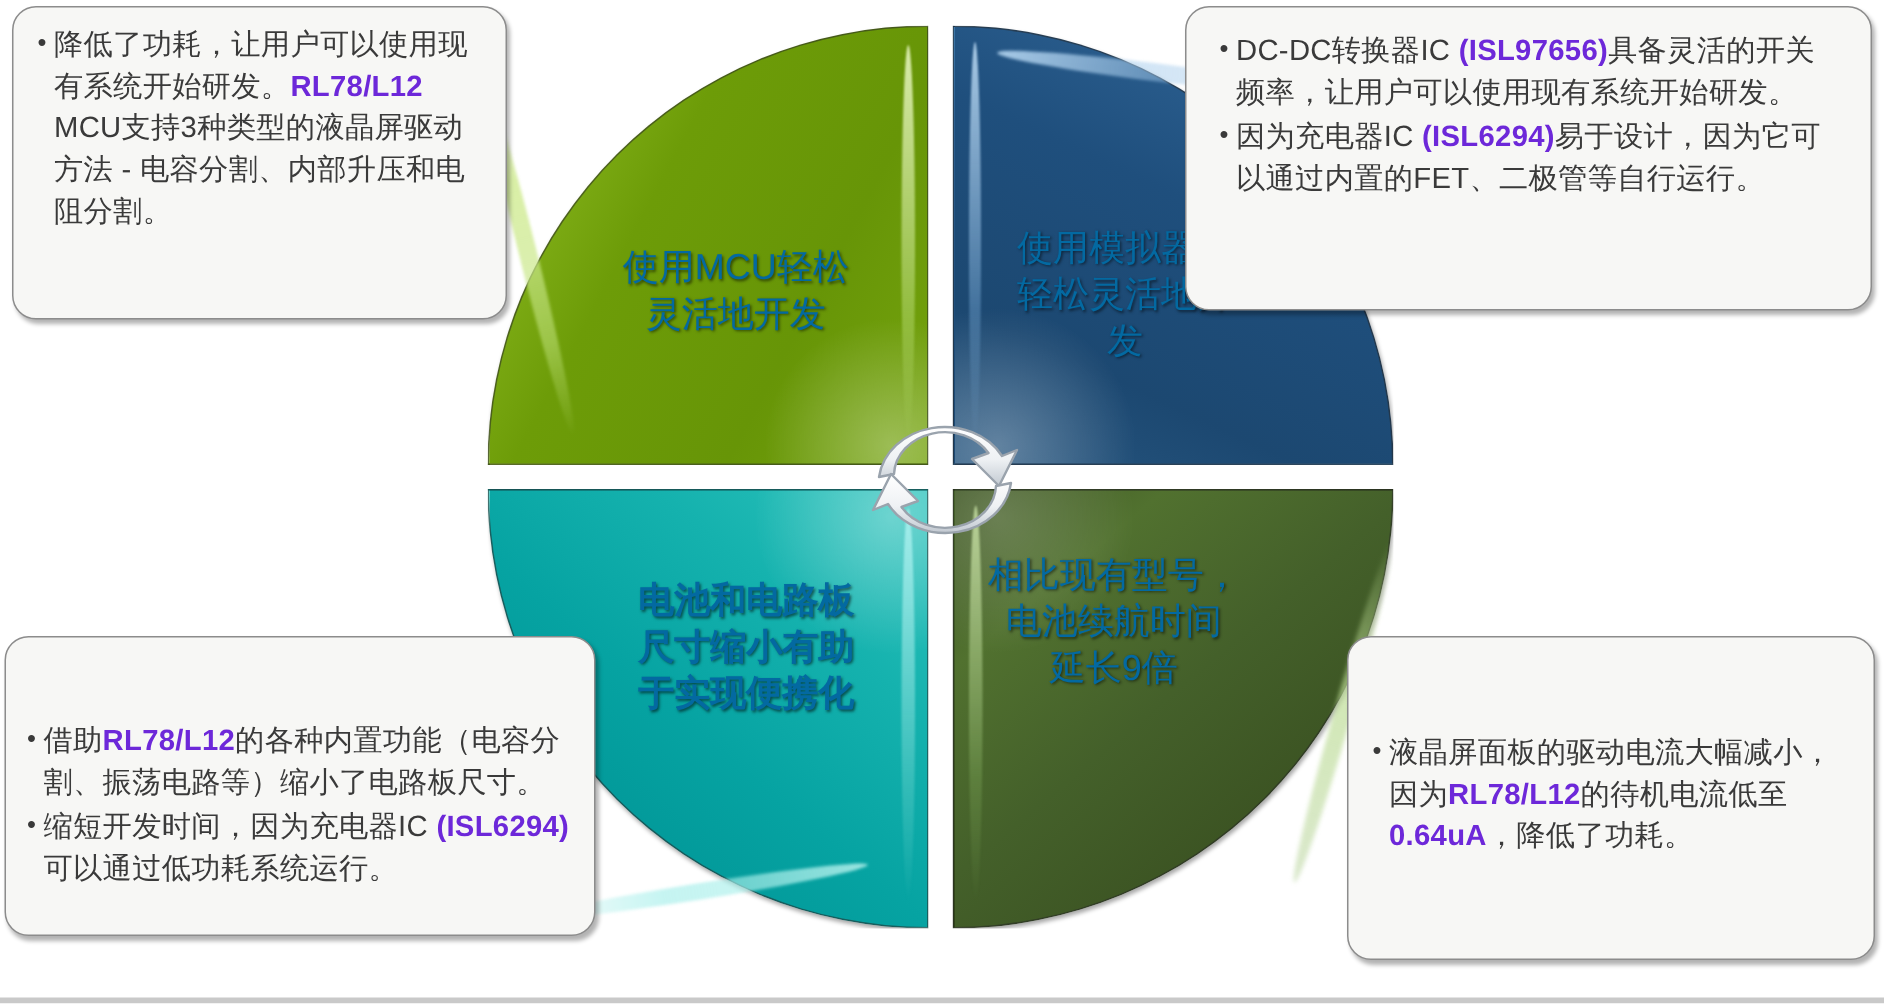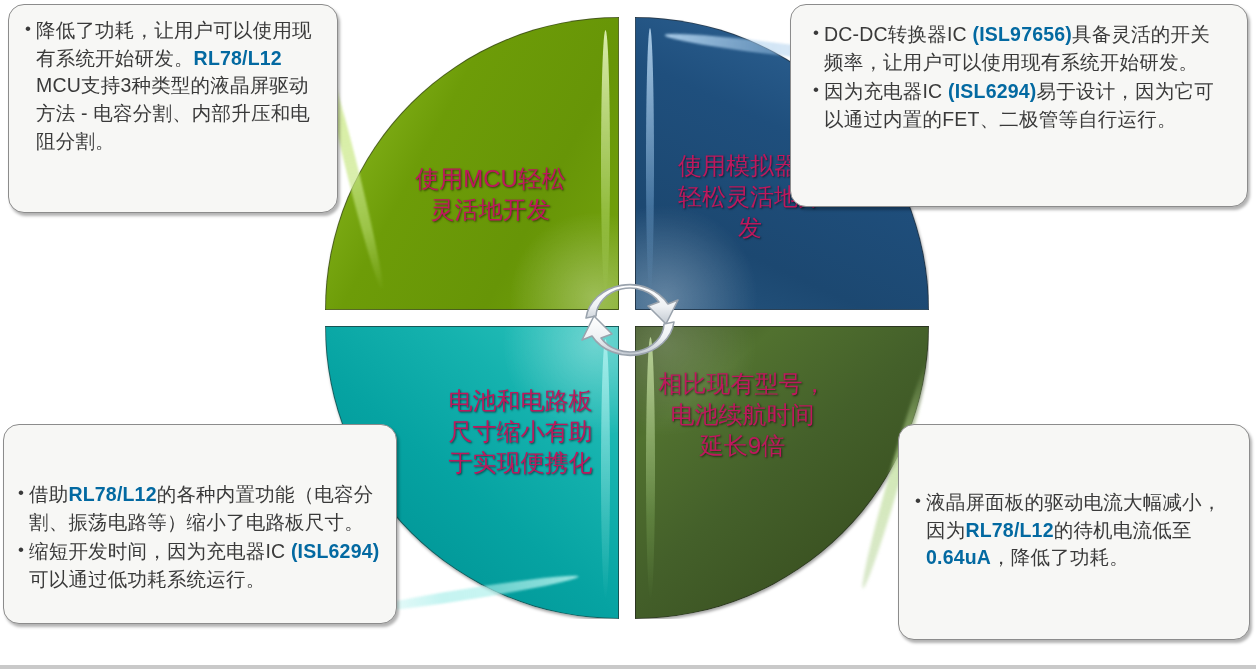--- a/index.html
+++ b/index.html
@@ -41,21 +41,21 @@
   .bullet-dot {
     flex: 0 0 auto;
     width: 11px;
     font-size: 17px;
     line-height: 1.42;
     color: #3a3a3a;
   }
   .bullet-text {
     flex: 1 1 auto;
   }
-  .bullet-text b { font-weight: bold; color: #0369a1; }
+  .bullet-text b { font-weight: bold; color: #6d28d9; }
 
   #callout-tl { left: 8px;   top: 4px;   width: 330px; height: 209px; }
   #callout-tr { left: 790px; top: 4px;   width: 458px; height: 203px; }
   #callout-bl { left: 3px;   top: 424px; width: 394px; height: 200px; }
   #callout-br { left: 898px; top: 424px; width: 352px; height: 216px; }
 
   #callout-tl .callout-inner { padding-top: 12px; }
   #callout-tr .callout-inner { padding: 16px 18px 10px 22px; }
   #callout-bl .callout-inner { padding: 56px 14px 10px 14px; }
   #callout-br .callout-inner { padding: 64px 16px 10px 16px; }
@@ -163,32 +163,32 @@
   }
   #quad-br .streak-b {
     right: 26px; top: 26px; width: 12px; height: 240px;
     background: linear-gradient(180deg, rgba(255,255,255,0), rgba(190,222,150,0.7) 45%, rgba(150,190,110,0.35));
     transform: rotate(16deg);
     filter: blur(1.4px);
   }
 
   .quad-label {
     position: absolute;
-    color: #be185d;
+    color: #0369a1;
     font-size: 24px;
     line-height: 1.30;
     text-align: center;
     text-shadow: 1px 1px 2px rgba(0,0,0,0.55);
     white-space: pre-line;
     z-index: 3;
     pointer-events: none;
   }
   #label-tl { left: 383px; top: 163px; width: 215px; text-align: center; }
   #label-tr { left: 650px; top: 150px; width: 200px; }
-  #label-bl { left: 413px; top: 385px; width: 215px; }
+  #label-bl { left: 390px; top: 385px; width: 215px; font-weight: bold; }
   #label-br { left: 645px; top: 368px; width: 195px; }
 
   
   #center-arrows {
     position: absolute;
     left: 560px;
     top: 250px;
     width: 140px;
     height: 140px;
     z-index: 6;

